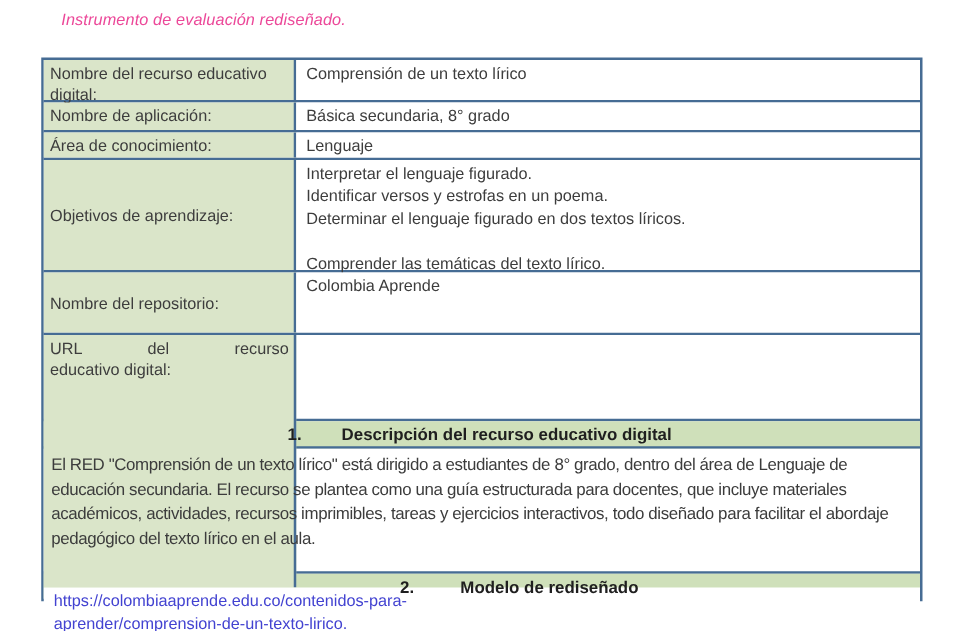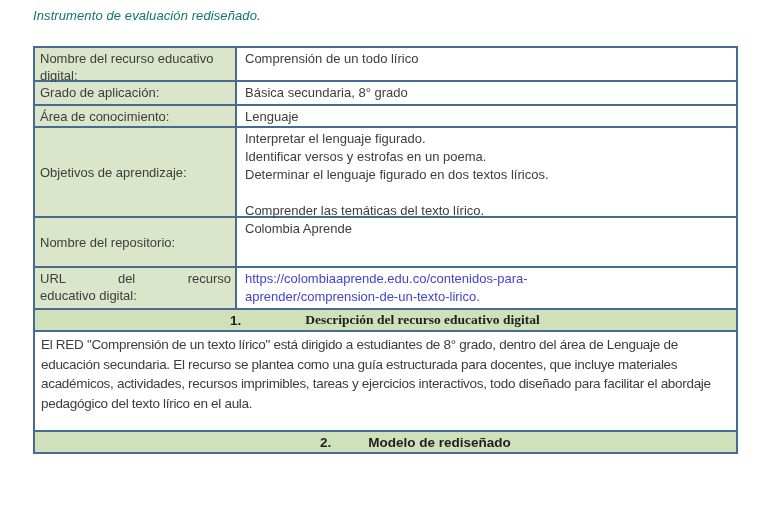--- a/index.html
+++ b/index.html
@@ -10,78 +10,78 @@
     --text-dark:#3d3d3d;
   }
   *{box-sizing:border-box;}
   html,body{margin:0;padding:0;}
   body{
     width:768px;height:505px;position:relative;background:#ffffff;
     font-family:"Liberation Sans","DejaVu Sans",sans-serif;
     color:var(--text-dark);
   }
   .doc-caption{
-    position:absolute;left:33px;top:8px;
-    font-style:italic;font-size:13px;color:#0f766e;letter-spacing:.1px;
+    position:absolute;left:49px;top:8px;
+    font-style:italic;font-size:13px;color:#ec4899;letter-spacing:.1px;
   }
   .eval-table{
     position:absolute;left:33px;top:46px;width:705px;
     border:2px solid var(--border-blue);
     background:#ffffff;
   }
   .irow{display:flex;border-bottom:2px solid var(--border-blue);}
   .irow:last-child{border-bottom:none;}
   .lbl{
     width:202px;flex:0 0 202px;background:var(--cell-green);
     border-right:2px solid var(--border-blue);
     padding:2px 4px 0 5px;font-size:13px;line-height:17px;color:var(--text-dark);
   }
   .val{
     flex:1;padding:2px 6px 0 8px;font-size:13px;line-height:17px;color:var(--text-dark);
     background:#ffffff;
   }
   .vcenter{display:flex;align-items:center;padding-top:0;text-align:right;}
   
   .r1{height:34px;} .r2{height:24px;} .r3{height:22px;}
-  .r4{height:90px;} .r5{height:50px;} .r6{height:42px;}
+  .r4{height:90px;} .r5{height:50px;} .r6{height:69px;flex-direction:column;}
   .obj-line{min-height:18px;line-height:18px;}
   .jline{display:block;text-align:justify;text-align-last:justify;}
   .url-link{color:var(--link-blue);text-decoration:none;cursor:pointer;}
   .url-line{display:block;line-height:18px;}
   .sec-header{
     display:flex;align-items:center;background:var(--header-green);
     border-bottom:2px solid var(--border-blue);
     height:22px;font-size:13.5px;font-weight:bold;color:#1f1f1f;
   }
   .sec-header:last-child{border-bottom:none;height:20px;}
   .sh1 .num{margin-left:195px;}
-  .sh1 .ttl{margin-left:64px;font-family:Liberation Serif, serif;}
+  .sh1 .ttl{margin-left:32px;}
   .sh2 .num{margin-left:285px;}
   .sh2 .ttl{margin-left:37px;}
   .desc-row{
     border-bottom:2px solid var(--border-blue);
     padding:3px 8px 0 6px;height:100px;
     font-size:13.5px;line-height:19.5px;letter-spacing:-0.3px;color:#3c3c3c;
     background:#ffffff;
   }
 </style>
 </head>
 <body>
 
 <div class="doc-caption">Instrumento de evaluación rediseñado.</div>
 
 <div class="eval-table">
 
   <div class="irow r1">
     <div class="lbl">Nombre del recurso educativo digital:</div>
-    <div class="val">Comprensión de un todo lírico</div>
+    <div class="val">Comprensión de un texto lírico</div>
   </div>
 
   <div class="irow r2">
-    <div class="lbl">Grado de aplicación:</div>
+    <div class="lbl">Nombre de aplicación:</div>
     <div class="val">Básica secundaria, 8° grado</div>
   </div>
 
   <div class="irow r3">
     <div class="lbl">Área de conocimiento:</div>
     <div class="val">Lenguaje</div>
   </div>
 
   <div class="irow r4">
     <div class="lbl vcenter">Objetivos de aprendizaje:</div>

